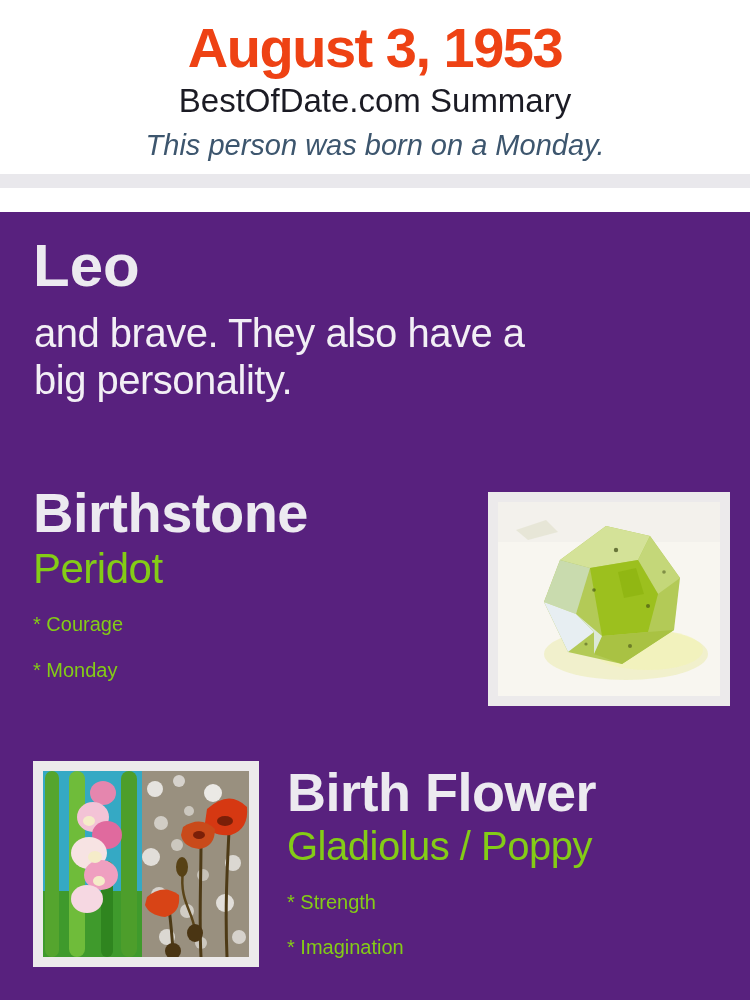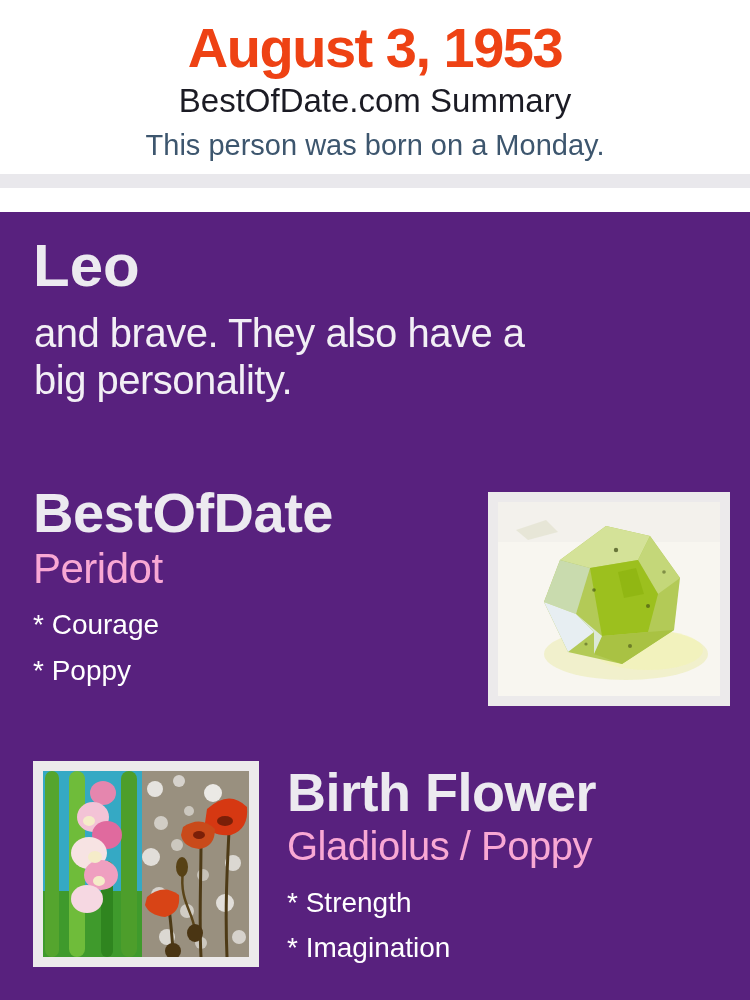--- a/index.html
+++ b/index.html
@@ -40,20 +40,21 @@
     line-height: 38px;
     font-weight: normal;
     color: #1b1b24;
   }
   .weekday-note {
     margin: 0;
     margin-top: 3px;
     font-size: 29px;
     line-height: 34px;
     color: #3d566e;
+    font-style: italic;
   }
   
   .divider {
     position: absolute;
     top: 174px; left: 0;
     width: 750px;
     height: 14px;
     background: #e9e8ec;
   }
   
@@ -97,32 +98,32 @@
     font-weight: bold;
     color: #eceaf0;
     letter-spacing: -0.5px;
   }
   .section-name {
     margin: 0;
     font-size: 42px;
     line-height: 50px;
     font-weight: normal;
     letter-spacing: -0.5px;
-    color: #f9a8d4;
+    color: #84cc16;
   }
   .trait-list {
     margin: 14px 0 0 0;
     padding: 0;
     list-style: none;
   }
   .trait-list li {
-    font-size: 28px;
+    font-size: 20px;
     line-height: 33px;
     margin-bottom: 13px;
-    color: #ffffff;
+    color: #84cc16;
   }
   
   .photo-frame {
     position: absolute;
     background: #eceaeb;
     box-sizing: border-box;
     padding: 10px;
   }
   .photo-frame svg { display: block; }
   .gem-frame   { top: 280px; left: 488px; width: 242px; height: 214px; }
@@ -153,25 +154,25 @@
 
   <div class="main">
 
     <h2 class="zodiac-heading">Leo</h2>
     <div class="zodiac-description">
       <div>and brave. They also have a</div>
       <div>big personality.</div>
     </div>
 
     <div class="birthstone-text">
-      <h2 class="section-heading">BestOfDate</h2>
+      <h2 class="section-heading">Birthstone</h2>
       <div class="section-name">Peridot</div>
       <ul class="trait-list">
         <li>* Courage</li>
-        <li>* Poppy</li>
+        <li>* Monday</li>
       </ul>
     </div>
 
     <div class="photo-frame gem-frame">
       <svg width="222" height="194" viewBox="0 0 222 194">
         <rect x="0" y="0" width="222" height="194" fill="#f8f6f0"></rect>
         <rect x="0" y="0" width="222" height="40" fill="#f3f1ec"></rect>
         <path d="M18 28 L48 18 L60 30 L30 38 Z" fill="#e3e4d2" opacity="0.8"></path>
         <ellipse cx="128" cy="152" rx="82" ry="26" fill="#eff0c8" opacity="0.9"></ellipse>
         <ellipse cx="150" cy="148" rx="55" ry="20" fill="#f3f2b9" opacity="0.8"></ellipse>

